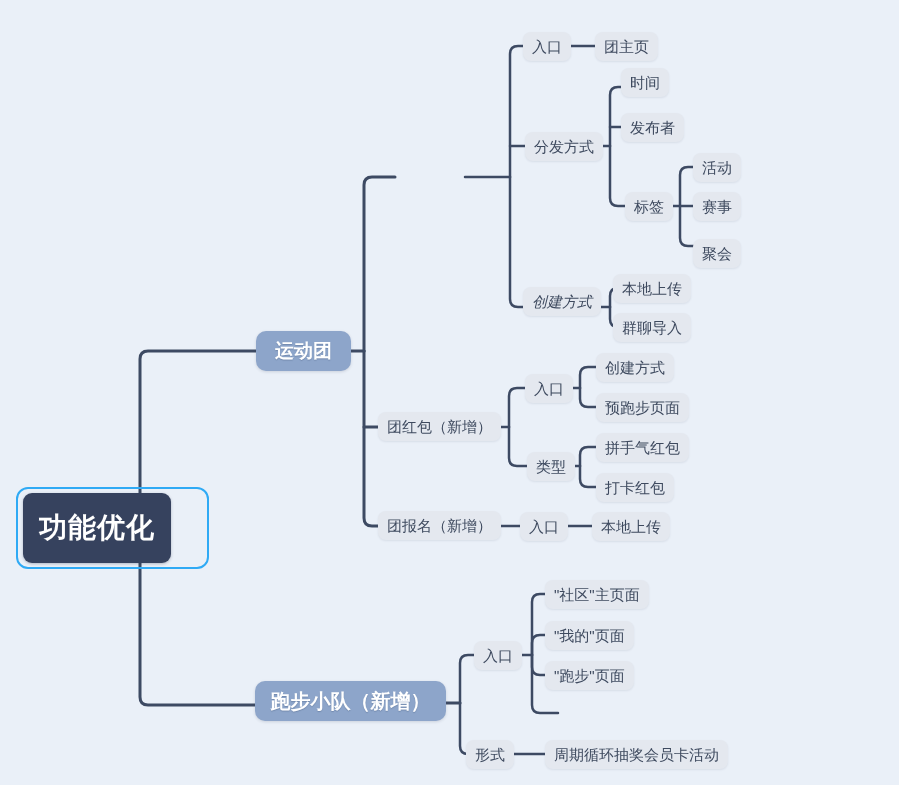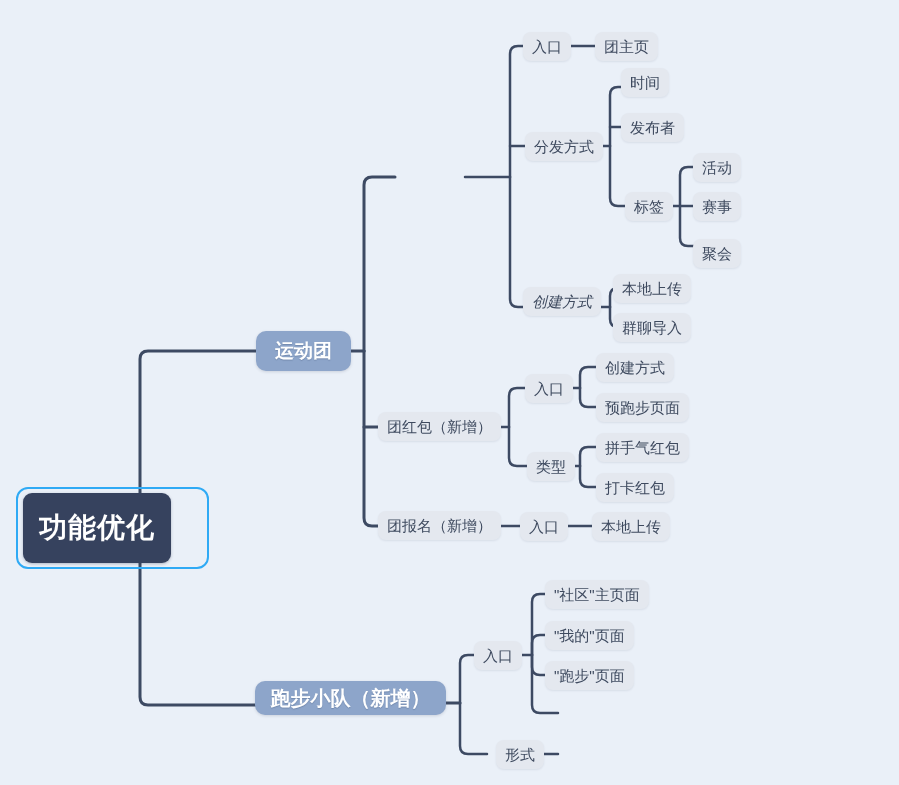--- a/index.html
+++ b/index.html
@@ -119,21 +119,21 @@
       <path stroke-width="2.5" d="M 532 655 L 532 705 Q 532 713 540 713 L 558 713"></path>
 
       <path stroke-width="2.5" d="M 498 754 L 558 754"></path>
     </g>
   </svg>
 
   <div class="root" style="left:23px;top:493px;width:148px;height:70px;">功能优化</div>
   <div class="ring" style="left:16px;top:487px;width:193px;height:82px;"></div>
 
   <div class="branch" style="left:256px;top:331px;width:95px;height:40px;font-size:19px;">运动团</div>
-  <div class="branch" style="left:255px;top:681px;width:191px;height:34px;font-size:20px;">跑步小队（新增）</div>
+  <div class="branch" style="left:255px;top:681px;width:191px;height:40px;font-size:20px;">跑步小队（新增）</div>
 
   <div class="node" style="left:523px;top:32px;">入口</div>
   <div class="node" style="left:595px;top:32px;">团主页</div>
   <div class="node" style="left:525px;top:132px;">分发方式</div>
   <div class="node" style="left:621px;top:68px;">时间</div>
   <div class="node" style="left:621px;top:113px;">发布者</div>
   <div class="node" style="left:625px;top:192px;">标签</div>
   <div class="node" style="left:693px;top:153px;">活动</div>
   <div class="node" style="left:693px;top:192px;">赛事</div>
   <div class="node" style="left:693px;top:232px;margin-top:7px;">聚会</div>
@@ -150,15 +150,16 @@
   <div class="node" style="left:596px;top:473px;">打卡红包</div>
 
   <div class="node" style="left:378px;top:511px;">团报名（新增）</div>
   <div class="node" style="left:520px;top:512px;">入口</div>
   <div class="node" style="left:592px;top:512px;">本地上传</div>
 
   <div class="node" style="left:474px;top:641px;">入口</div>
   <div class="node" style="left:545px;top:580px;">"社区"主页面</div>
   <div class="node" style="left:545px;top:621px;">"我的"页面</div>
   <div class="node" style="left:545px;top:661px;">"跑步"页面</div>
-  <div class="node" style="left:496px;top:740px;">形式</div>
+  <div class="node" style="left:466px;top:740px;">形式</div>
+  <div class="node" style="left:545px;top:740px;">周期循环抽奖会员卡活动</div>
 
 </div>
 
 </body></html>

